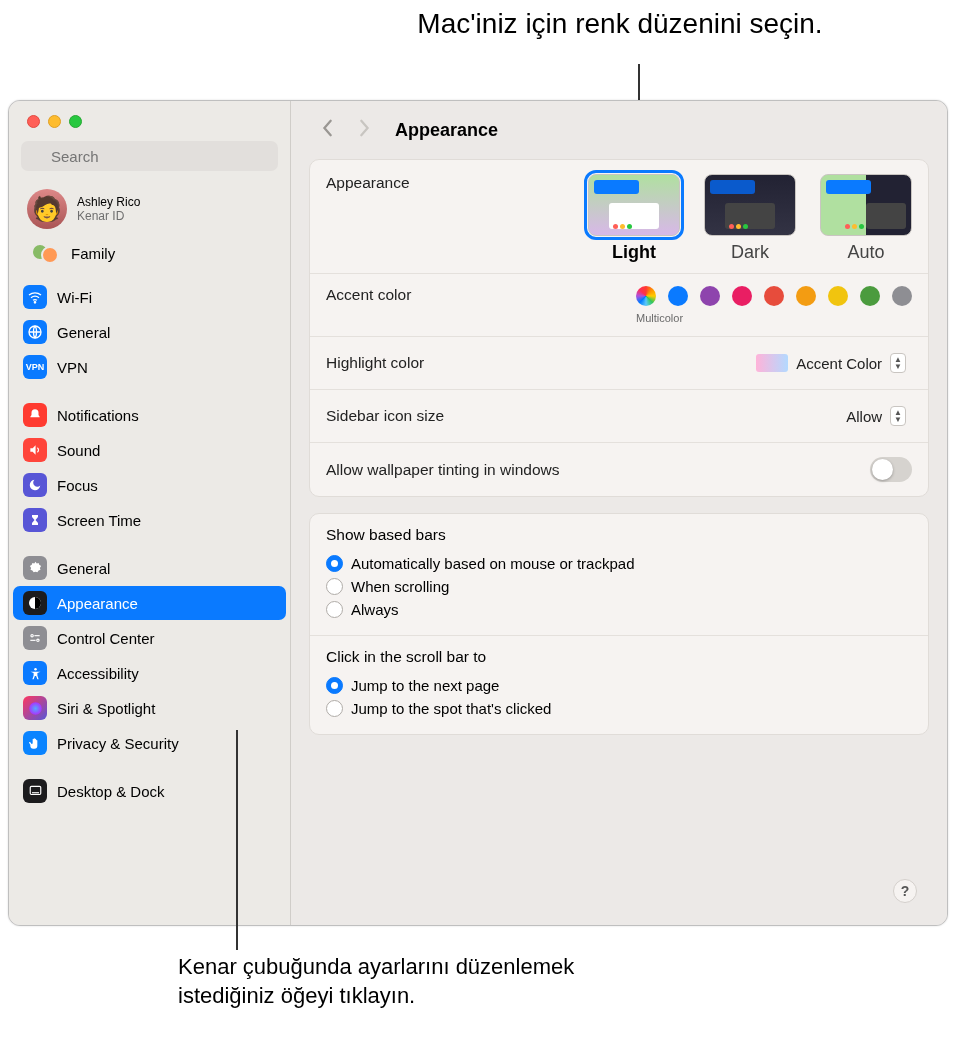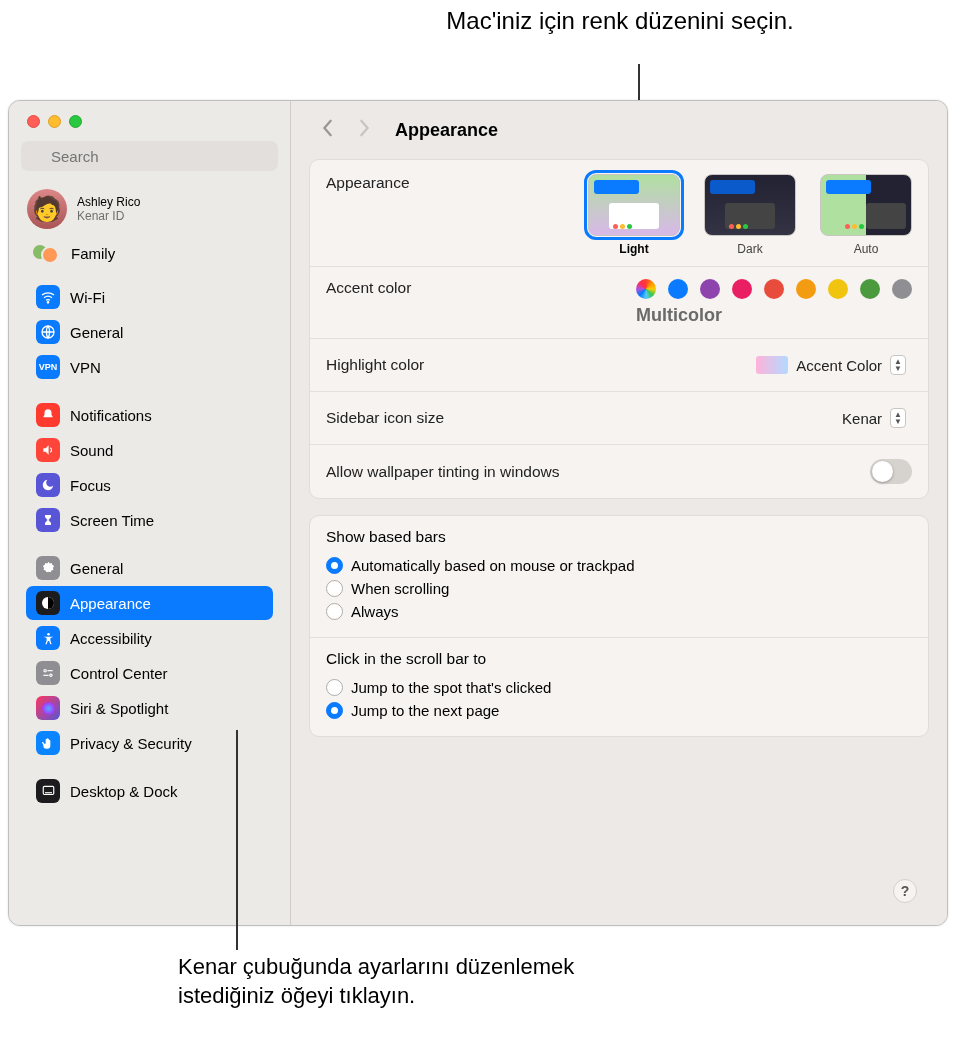--- a/index.html
+++ b/index.html
@@ -9,21 +9,21 @@
     width: 955px;
     height: 1059px;
     position: relative;
     font-size: 15px;
     color: #000;
     -webkit-font-smoothing: antialiased;
   }
   .callout-top {
     position: absolute;
     left: 400px; top: 6px; width: 440px;
-    text-align: center; font-size: 24px; line-height: 1.25;
+    text-align: center; font-size: 28px; line-height: 1.25;
   }
   .callout-top .leader {
     position: absolute;
     left: 238px; top: 58px; width: 2px; height: 99px; background: #333;
   }
   .callout-bottom {
     position: absolute;
     left: 178px; top: 953px; width: 400px;
     font-size: 22px; line-height: 1.3;
   }
@@ -83,21 +83,21 @@
   .acct-text .sub { font-size: 12px; color: #6f6f6f; }
   .family-row {
     display: flex; align-items: center; gap: 10px;
     padding: 8px 14px 10px 22px;
   }
   .fam-dots { width: 30px; height:20px; position:relative;}
   .fam-dots .d { width:18px;height:18px;border-radius:50%;position:absolute;border:2px solid #ece9e7;}
   .fam-dots .d1{background:#8b6;left:0;top:0;}
   .fam-dots .d2{background:#f95;left:10px;top:3px;}
 
-  .side-group { padding: 6px 17px; }
+  .side-group { padding: 6px 4px; }
   .side-item {
     display: flex; align-items: center; gap: 10px;
     padding: 5px 10px; border-radius: 7px;
     margin: 1px 0;
     cursor: default;
   }
   .side-item.selected { background: #0a7aff; color: #fff; }
   .side-item.selected .side-icon { filter: none; }
   .side-icon {
     width: 24px; height: 24px; border-radius: 6px;
@@ -158,33 +158,33 @@
   .app-thumb .win{position:absolute;border-radius:3px;}
   .thumb-light .w1{left:5px;top:5px;width:45px;height:14px;background:#0a7aff;}
   .thumb-light .w2{left:20px;top:28px;width:50px;height:26px;background:#fff;}
   .thumb-dark .w1{left:5px;top:5px;width:45px;height:14px;background:#0a5acc;}
   .thumb-dark .w2{left:20px;top:28px;width:50px;height:26px;background:#444;}
   .thumb-auto .w1{left:5px;top:5px;width:45px;height:14px;background:#0a7aff;}
   .thumb-auto .w2{left:45px;top:28px;width:40px;height:26px;background:#444;}
   .app-thumb .tl{position:absolute;left:24px;bottom:6px;display:flex;gap:2px;}
   .app-thumb .tl span{width:5px;height:5px;border-radius:50%;}
   .app-thumb .tl .r{background:#ff5f57;}.app-thumb .tl .y{background:#febc2e;}.app-thumb .tl .g{background:#28c840;}
-  .app-caption { font-size: 12px; color:#444;}
+  .app-caption { font-size: 18px; color:#444;}
   .app-opt.sel .app-caption{font-weight:600;color:#000;}
 
   .accent-row { padding: 12px 16px 12px 16px; align-items:flex-start;}
   .accent-opts-wrap { display:flex;flex-direction:column;gap:6px;align-items:flex-start;}
   .accent-opts { display:flex; gap:12px;}
   .accent-dot { width:20px;height:20px;border-radius:50%;cursor:default;}
   .accent-multi{background:conic-gradient(#ff3b30,#ff9500,#ffcc00,#34c759,#5ac8fa,#007aff,#af52de,#ff2d55,#ff3b30);}
   .accent-blue{background:#0a7aff;} .accent-purple{background:#8e44ad;}
   .accent-pink{background:#e91e63;} .accent-red{background:#e74c3c;}
   .accent-orange{background:#f39c12;} .accent-yellow{background:#f1c40f;}
   .accent-green{background:#4b9b3e;} .accent-gray{background:#8e8e93;}
-  .accent-label { font-size:18px; color:#6a6a6a;font-weight:bold;}
+  .accent-label { font-size:11px; color:#6a6a6a;}
 
   .popup {
     display:flex;align-items:center;gap:6px;
     padding: 2px 6px 2px 8px;
     font-size: 15px;
     color:#222;
   }
   .popup .chev { display:flex;flex-direction:column;font-size:8px;line-height:7px;color:#555;border:1px solid #c9c5c1;border-radius:4px;padding:2px 3px;background:#fff;}
   .hl-swatch{width:32px;height:18px;border-radius:3px;background:linear-gradient(90deg,#ffb3d9,#b3d9ff);}
 
@@ -331,38 +331,38 @@
             <div class="side-item selected">
               <div class="side-icon bg-dark">
                 <svg width="16" height="16" viewBox="0 0 24 24">
                   <circle cx="12" cy="12" r="9" fill="#fff"></circle>
                   <path d="M12 3a9 9 0 0 1 0 18V3z" fill="#000"></path>
                 </svg>
               </div>
               <span>Appearance</span>
             </div>
             <div class="side-item">
-              <div class="side-icon bg-blue">
-                <svg width="15" height="15" viewBox="0 0 24 24" fill="#fff">
-                  <circle cx="12" cy="5" r="2"></circle>
-                  <path d="M4 9h16l-5 2v4l2 6h-2l-2-5h-2l-2 5H7l2-6v-4L4 9z"></path>
-                </svg>
-              </div>
-              <span>Accessibility</span>
-            </div>
-            <div class="side-item">
               <div class="side-icon bg-gray">
                 <svg width="14" height="14" viewBox="0 0 24 24" fill="none" stroke="#fff" stroke-width="2">
                   <circle cx="7" cy="8" r="2"></circle>
                   <line x1="11" y1="8" x2="20" y2="8"></line>
                   <circle cx="17" cy="16" r="2"></circle>
                   <line x1="4" y1="16" x2="13" y2="16"></line>
                 </svg>
               </div>
               <span>Control Center</span>
+            </div>
+            <div class="side-item">
+              <div class="side-icon bg-blue">
+                <svg width="15" height="15" viewBox="0 0 24 24" fill="#fff">
+                  <circle cx="12" cy="5" r="2"></circle>
+                  <path d="M4 9h16l-5 2v4l2 6h-2l-2-5h-2l-2 5H7l2-6v-4L4 9z"></path>
+                </svg>
+              </div>
+              <span>Accessibility</span>
             </div>
             <div class="side-item">
               <div class="side-icon bg-gradient">
                 <svg width="15" height="15" viewBox="0 0 24 24">
                   <circle cx="12" cy="12" r="10" fill="url(#g)"></circle>
                   <defs>
                     <radialGradient id="g">
                       <stop offset="0" stop-color="#5af"></stop>
                       <stop offset="1" stop-color="#a3f"></stop>
                     </radialGradient>
@@ -479,21 +479,21 @@
           <div class="right popup">
             <div class="hl-swatch"></div>
             <span>Accent Color</span>
             <span class="chev">▲<br>▼</span>
           </div>
         </div>
 
         <div class="row">
           <div class="row-label">Sidebar icon size</div>
           <div class="right popup">
-            <span>Kenar</span>
+            <span>Allow</span>
             <span class="chev">▲<br>▼</span>
           </div>
         </div>
 
         <div class="row">
           <div class="row-label">Allow wallpaper tinting in windows</div>
           <div class="right">
             <div class="toggle">
                 <div class="knob"></div>
               </div>
@@ -516,26 +516,26 @@
               <div class="radio-opt">
                 <div class="radio"></div>
                 <span>Always</span>
               </div>
             </div>
         </div>
         <div class="radio-group">
           <div class="radio-title">Click in the scroll bar to</div>
           <div id="clickscroll-opts">
               <div class="radio-opt">
+                <div class="radio checked"></div>
+                <span>Jump to the next page</span>
+              </div>
+              <div class="radio-opt">
                 <div class="radio"></div>
                 <span>Jump to the spot that's clicked</span>
-              </div>
-              <div class="radio-opt">
-                <div class="radio checked"></div>
-                <span>Jump to the next page</span>
               </div>
             </div>
         </div>
       </div>
 
     </div>
 
     <div class="help-btn">
       <span>?</span>
     </div>

